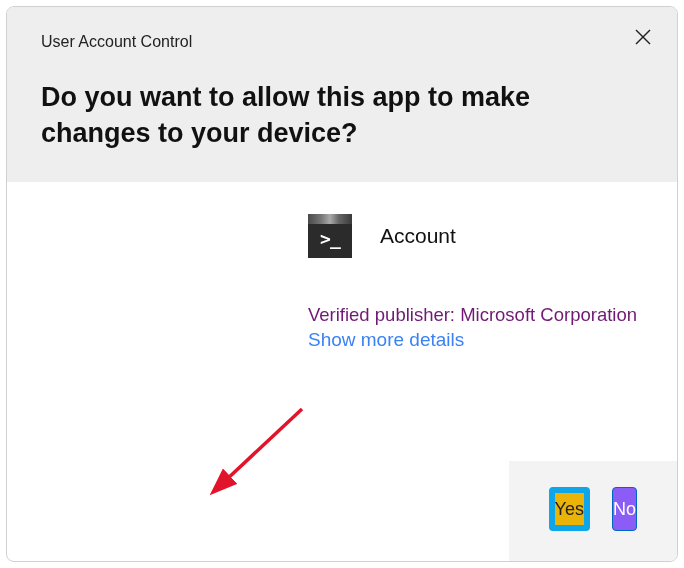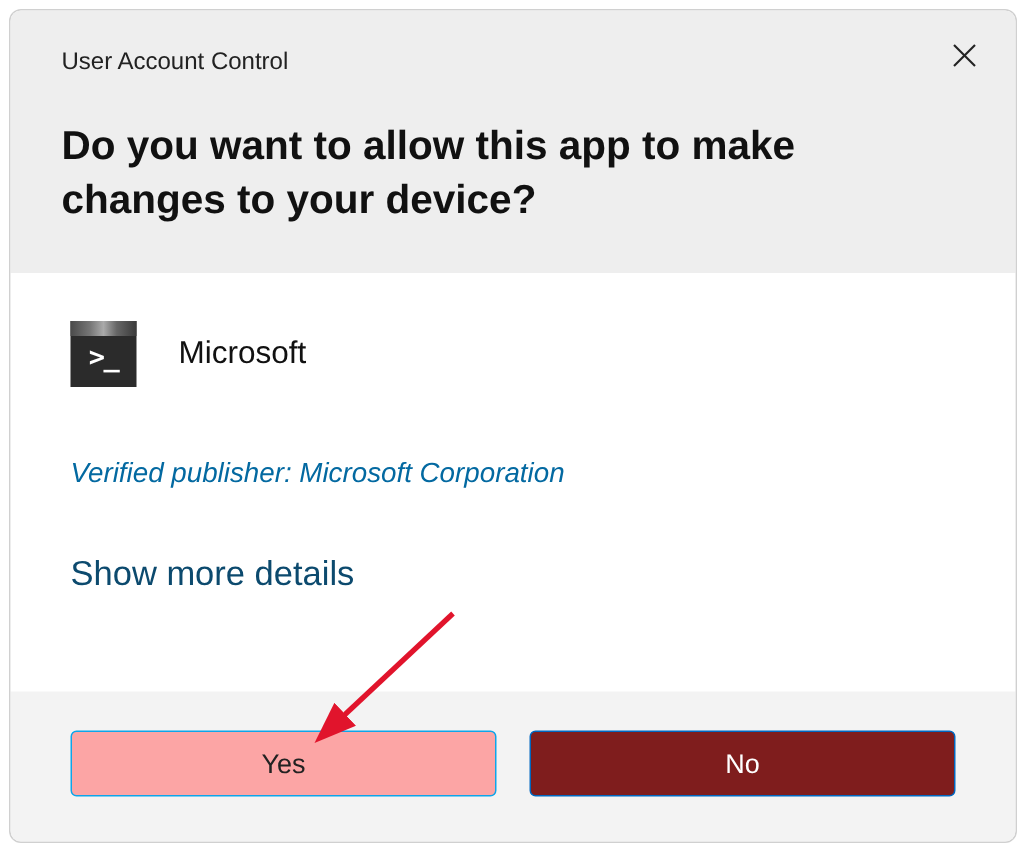--- a/index.html
+++ b/index.html
@@ -14,20 +14,21 @@
     width: 672px;
     height: 556px;
     margin: 6px;
     border: 1px solid #d0d0d0;
     border-radius: 8px;
     overflow: hidden;
     background: #fff;
     display: flex;
     flex-direction: column;
     position: relative;
+    align-items: flex-end;
   }
   .header {
     background: #eeeeee;
     padding: 26px 34px 30px 34px;
     position: relative;
   }
   .title-small {
     font-size: 16px;
     color: #222;
     margin-bottom: 28px;
@@ -86,52 +87,50 @@
     font-weight: bold;
     margin-top: 6px;
     letter-spacing: -1px;
   }
   .app-name {
     font-size: 21px;
     color: #111;
   }
   .info-line {
     font-size: 18.5px;
-    color: #0369a1;
+    color: #701a75;
     line-height: 1.45;
-    font-style: italic;
   }
   .details-link {
     display: inline-block;
-    margin-top: 40px;
-    font-size: 23px;
-    color: #0c4a6e;
+    font-size: 19px;
+    color: #3b82f6;
     cursor: pointer;
   }
   .footer {
     background: #f3f3f3;
     padding: 26px 40px 30px 40px;
     display: flex;
     gap: 22px;
   }
   .btn {
     flex: 1;
     height: 44px;
     font-size: 18px;
     border-radius: 4px;
     cursor: pointer;
     font-family: inherit;
   }
   .btn-yes {
-    background: #fca5a5;
-    border: 1px solid #0ea5e9;
+    background: #eab308;
+    border: 6px solid #0ea5e9;
     color: #222;
   }
   .btn-no {
-    background: #7f1d1d;
+    background: #8b5cf6;
     border: 1px solid #0067c0;
     color: #fff;
   }
   .arrow {
     position: absolute;
     left: 200px;
     top: 392px;
     pointer-events: none;
   }
 </style>
@@ -149,21 +148,21 @@
     </button>
     <div class="title-small">User Account Control</div>
     <div class="title-big">Do you want to allow this app to make changes to your device?</div>
   </div>
 
   <div class="body">
     <div class="app-row">
       <div class="app-icon">
         <span class="prompt">&gt;_</span>
       </div>
-      <div class="app-name">Microsoft</div>
+      <div class="app-name">Account</div>
     </div>
     <div class="info-line">Verified publisher: Microsoft Corporation</div>
     <span class="details-link">Show more details</span>
   </div>
 
   <div class="footer">
     <button class="btn btn-yes">Yes</button>
     <button class="btn btn-no">No</button>
   </div>
 

